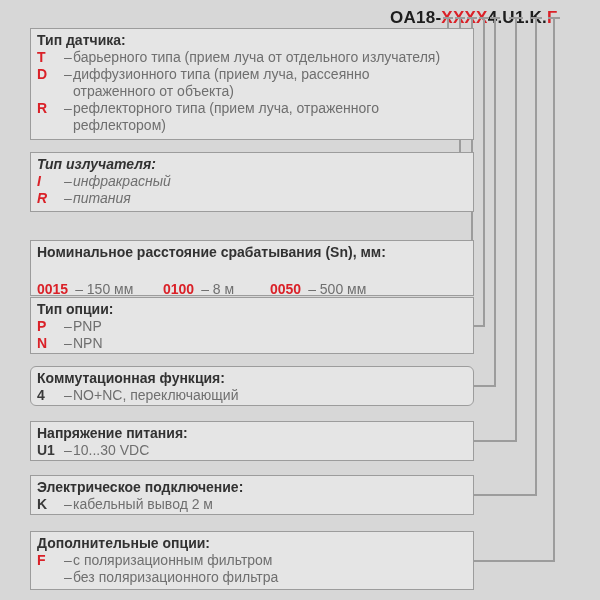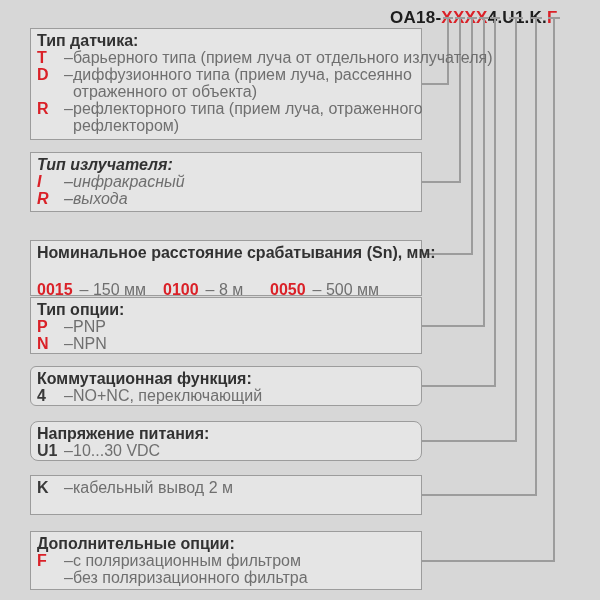--- a/index.html
+++ b/index.html
@@ -10,23 +10,23 @@
   body{width:600px;height:600px;overflow:hidden;background:var(--page);
        font-family:"Liberation Sans",sans-serif;}
   .stage{position:relative;width:600px;height:600px;}
   
   .partnum{position:absolute;top:8px;left:390px;font-size:17px;font-weight:700;
            letter-spacing:.25px;color:var(--pn);white-space:pre;}
   .partnum .red{color:var(--red);}
   
   .vline,.hline,.cap{position:absolute;background:var(--line);}
   
-  .box{position:absolute;left:30px;width:392px;background:var(--box);
+  .box{position:absolute;left:30px;width:444px;background:var(--box);
        border:1.5px solid var(--line);box-sizing:border-box;
-       padding:3px 3px 0 6px;font-size:16px;line-height:17px;}
+       padding:3px 3px 0 6px;font-size:14px;line-height:17px;}
   .box-title{font-weight:700;color:var(--title);white-space:pre;}
   .entry{display:grid;grid-template-columns:27px 9px 1fr;}
   .code{font-weight:700;color:var(--codeDark);}
   .code.red{color:var(--red);}
   .dash,.desc,.cell{color:var(--desc);}
   .desc{white-space:pre;}
   .grid3{display:grid;grid-template-columns:126px 107px 1fr;margin-top:20px;}
   .cell{white-space:pre;}
   .cell .code{margin-right:7px;}
 </style>
@@ -85,21 +85,21 @@
       <div class="box" style="top: 152px; height: 60px; font-style: italic;">
         <div class="box-title">Тип излучателя:</div>
         <div class="entry">
           <span class="code red">I</span>
           <span class="dash">–</span>
           <span class="desc">инфракрасный</span>
         </div>
         <div class="entry">
           <span class="code red">R</span>
           <span class="dash">–</span>
-          <span class="desc">выхода</span>
+          <span class="desc">питания</span>
         </div>
       </div>
       <div class="box" style="top: 240px; height: 56px;">
         <div class="box-title">Номинальное расстояние срабатывания (Sn), мм:</div>
         <div class="grid3">
           <div class="cell"><span class="code red">0015</span><span class="cdesc">– 150 мм</span></div>
           <div class="cell"><span class="code red">0100</span><span class="cdesc">– 8 м</span></div>
           <div class="cell"><span class="code red">0050</span><span class="cdesc">– 500 мм</span></div>
           <div class="cell"><span class="code red">0300</span><span class="cdesc">– 3 м</span></div>
         </div>
@@ -118,29 +118,30 @@
         </div>
       </div>
       <div class="box" style="top: 366px; height: 40px; border-radius: 6px;">
         <div class="box-title">Коммутационная функция:</div>
         <div class="entry">
           <span class="code">4</span>
           <span class="dash">–</span>
           <span class="desc">NO+NC, переключающий</span>
         </div>
       </div>
-      <div class="box" style="top: 421px; height: 40px; border-radius: 8px;">
+      <div class="box" style="top: 421px; height: 40px;">
         <div class="box-title">Напряжение питания:</div>
         <div class="entry">
           <span class="code">U1</span>
           <span class="dash">–</span>
           <span class="desc">10...30 VDC</span>
         </div>
       </div>
       <div class="box" style="top: 475px; height: 40px;">
+        <div class="box-title">Электрическое подключение:</div>
         <div class="entry">
           <span class="code">K</span>
           <span class="dash">–</span>
           <span class="desc">кабельный вывод 2 м</span>
         </div>
       </div>
       <div class="box" style="top: 531px; height: 59px;">
         <div class="box-title">Дополнительные опции:</div>
         <div class="entry">
           <span class="code red">F</span>

